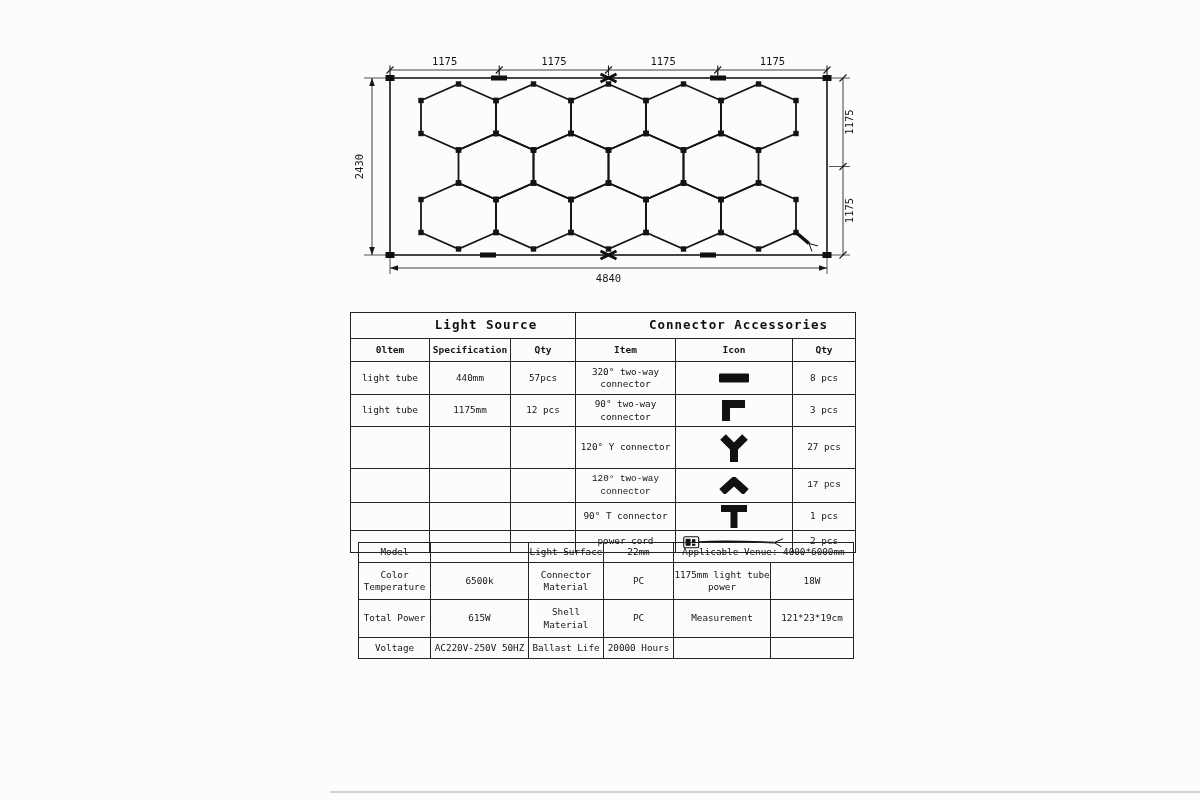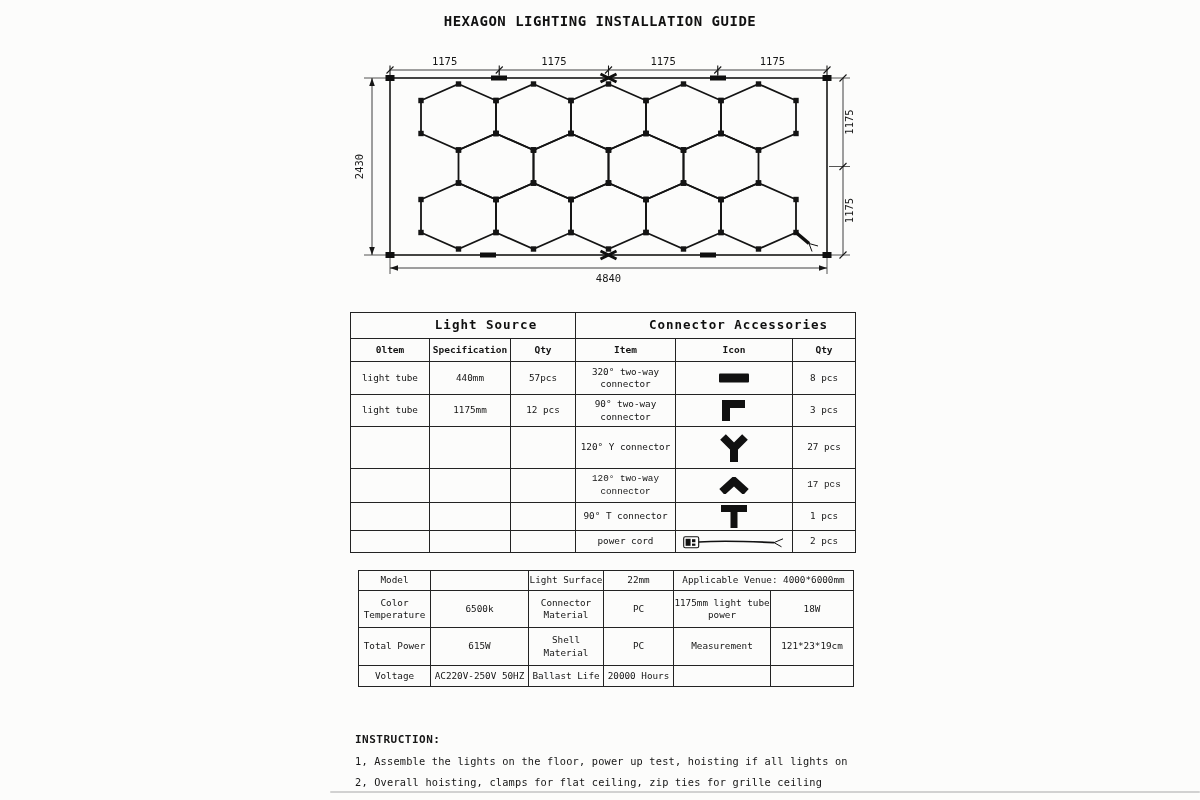--- a/index.html
+++ b/index.html
@@ -26,38 +26,37 @@
   
   table{border-collapse:collapse;table-layout:fixed;}
   td{border:1px solid #232323;text-align:center;vertical-align:middle;
      padding:0;font-size:9.3px;line-height:1.3;color:#151515;overflow:hidden;}
   .tbl1{position:absolute;left:350px;top:312px;}
   .tbl1 .hdr td{font-size:12.5px;font-weight:700;letter-spacing:1px;color:#101010;padding-left:46px;}
   .tbl1 .sub td{font-size:9.5px;font-weight:700;}
   .tbl1 tr.hdr{height:26px;} .tbl1 tr.sub{height:23px;}
   .tbl1 tr.r1{height:33px;} .tbl1 tr.r2{height:32px;} .tbl1 tr.r3{height:42px;}
   .tbl1 tr.r4{height:34px;font-family:Liberation Mono, monospace;} .tbl1 tr.r5{height:28px;} .tbl1 tr.r6{height:22px;}
-  .tbl2{position:absolute;left:358px;top:570px;border-radius:20px;}
+  .tbl2{position:absolute;left:358px;top:542px;border-radius:20px;}
   .tbl2 tr.s1{height:20px;} .tbl2 tr.s2{height:36px;} .tbl2 tr.s3{height:37px;}
   .tbl2 tr.s4{height:38px;} .tbl2 tr.s5{height:21px;}
   .iconcell svg{display:block;margin:0 auto;}
   .ic{fill:#111;}
   
   .instr{position:absolute;left:355px;top:733px;color:#161616;}
   .instr .ihead{font-size:11px;font-weight:700;letter-spacing:.5px;}
   .instr .iline{font-size:10.3px;margin-top:9px;letter-spacing:.2px;}
   .scan-edge{position:absolute;left:330px;top:791px;width:870px;height:2px;
              background:#c3c3c3;opacity:.75;border-radius:1px;}
 </style>
 </head>
 <body>
 
 <div class="page">
 
-  <div class="doc-title">HEXAGON LIGHTING INSTALLATION GUIDE</div>
 
   <div class="diagram">
     <svg width="510" height="245" viewBox="0 0 510 245">
 
       <rect x="40" y="34" width="437" height="177" fill="none" stroke="#161616" stroke-width="1.6"></rect>
 
       <g>
         <line class="dimline" x1="40" y1="26" x2="477" y2="26"></line>
         <line class="tick" x1="40" y1="21.5" x2="40" y2="31"></line>
         <line class="tick" x1="149.25" y1="21.5" x2="149.25" y2="31"></line>
@@ -370,20 +369,15 @@
       <td>Voltage</td>
       <td>AC220V-250V 50HZ</td>
       <td>Ballast Life</td>
       <td>20000 Hours</td>
       <td></td>
       <td></td>
     </tr>
   </tbody>
     </table>
 
-  <div class="instr">
-    <div class="ihead">INSTRUCTION:</div>
-    <div class="iline">1, Assemble the lights on the floor, power up test, hoisting if all lights on</div>
-    <div class="iline">2, Overall hoisting, clamps for flat ceiling, zip ties for grille ceiling</div>
-  </div>
 
   <div class="scan-edge"></div>
 </div>
 
 </body></html>

